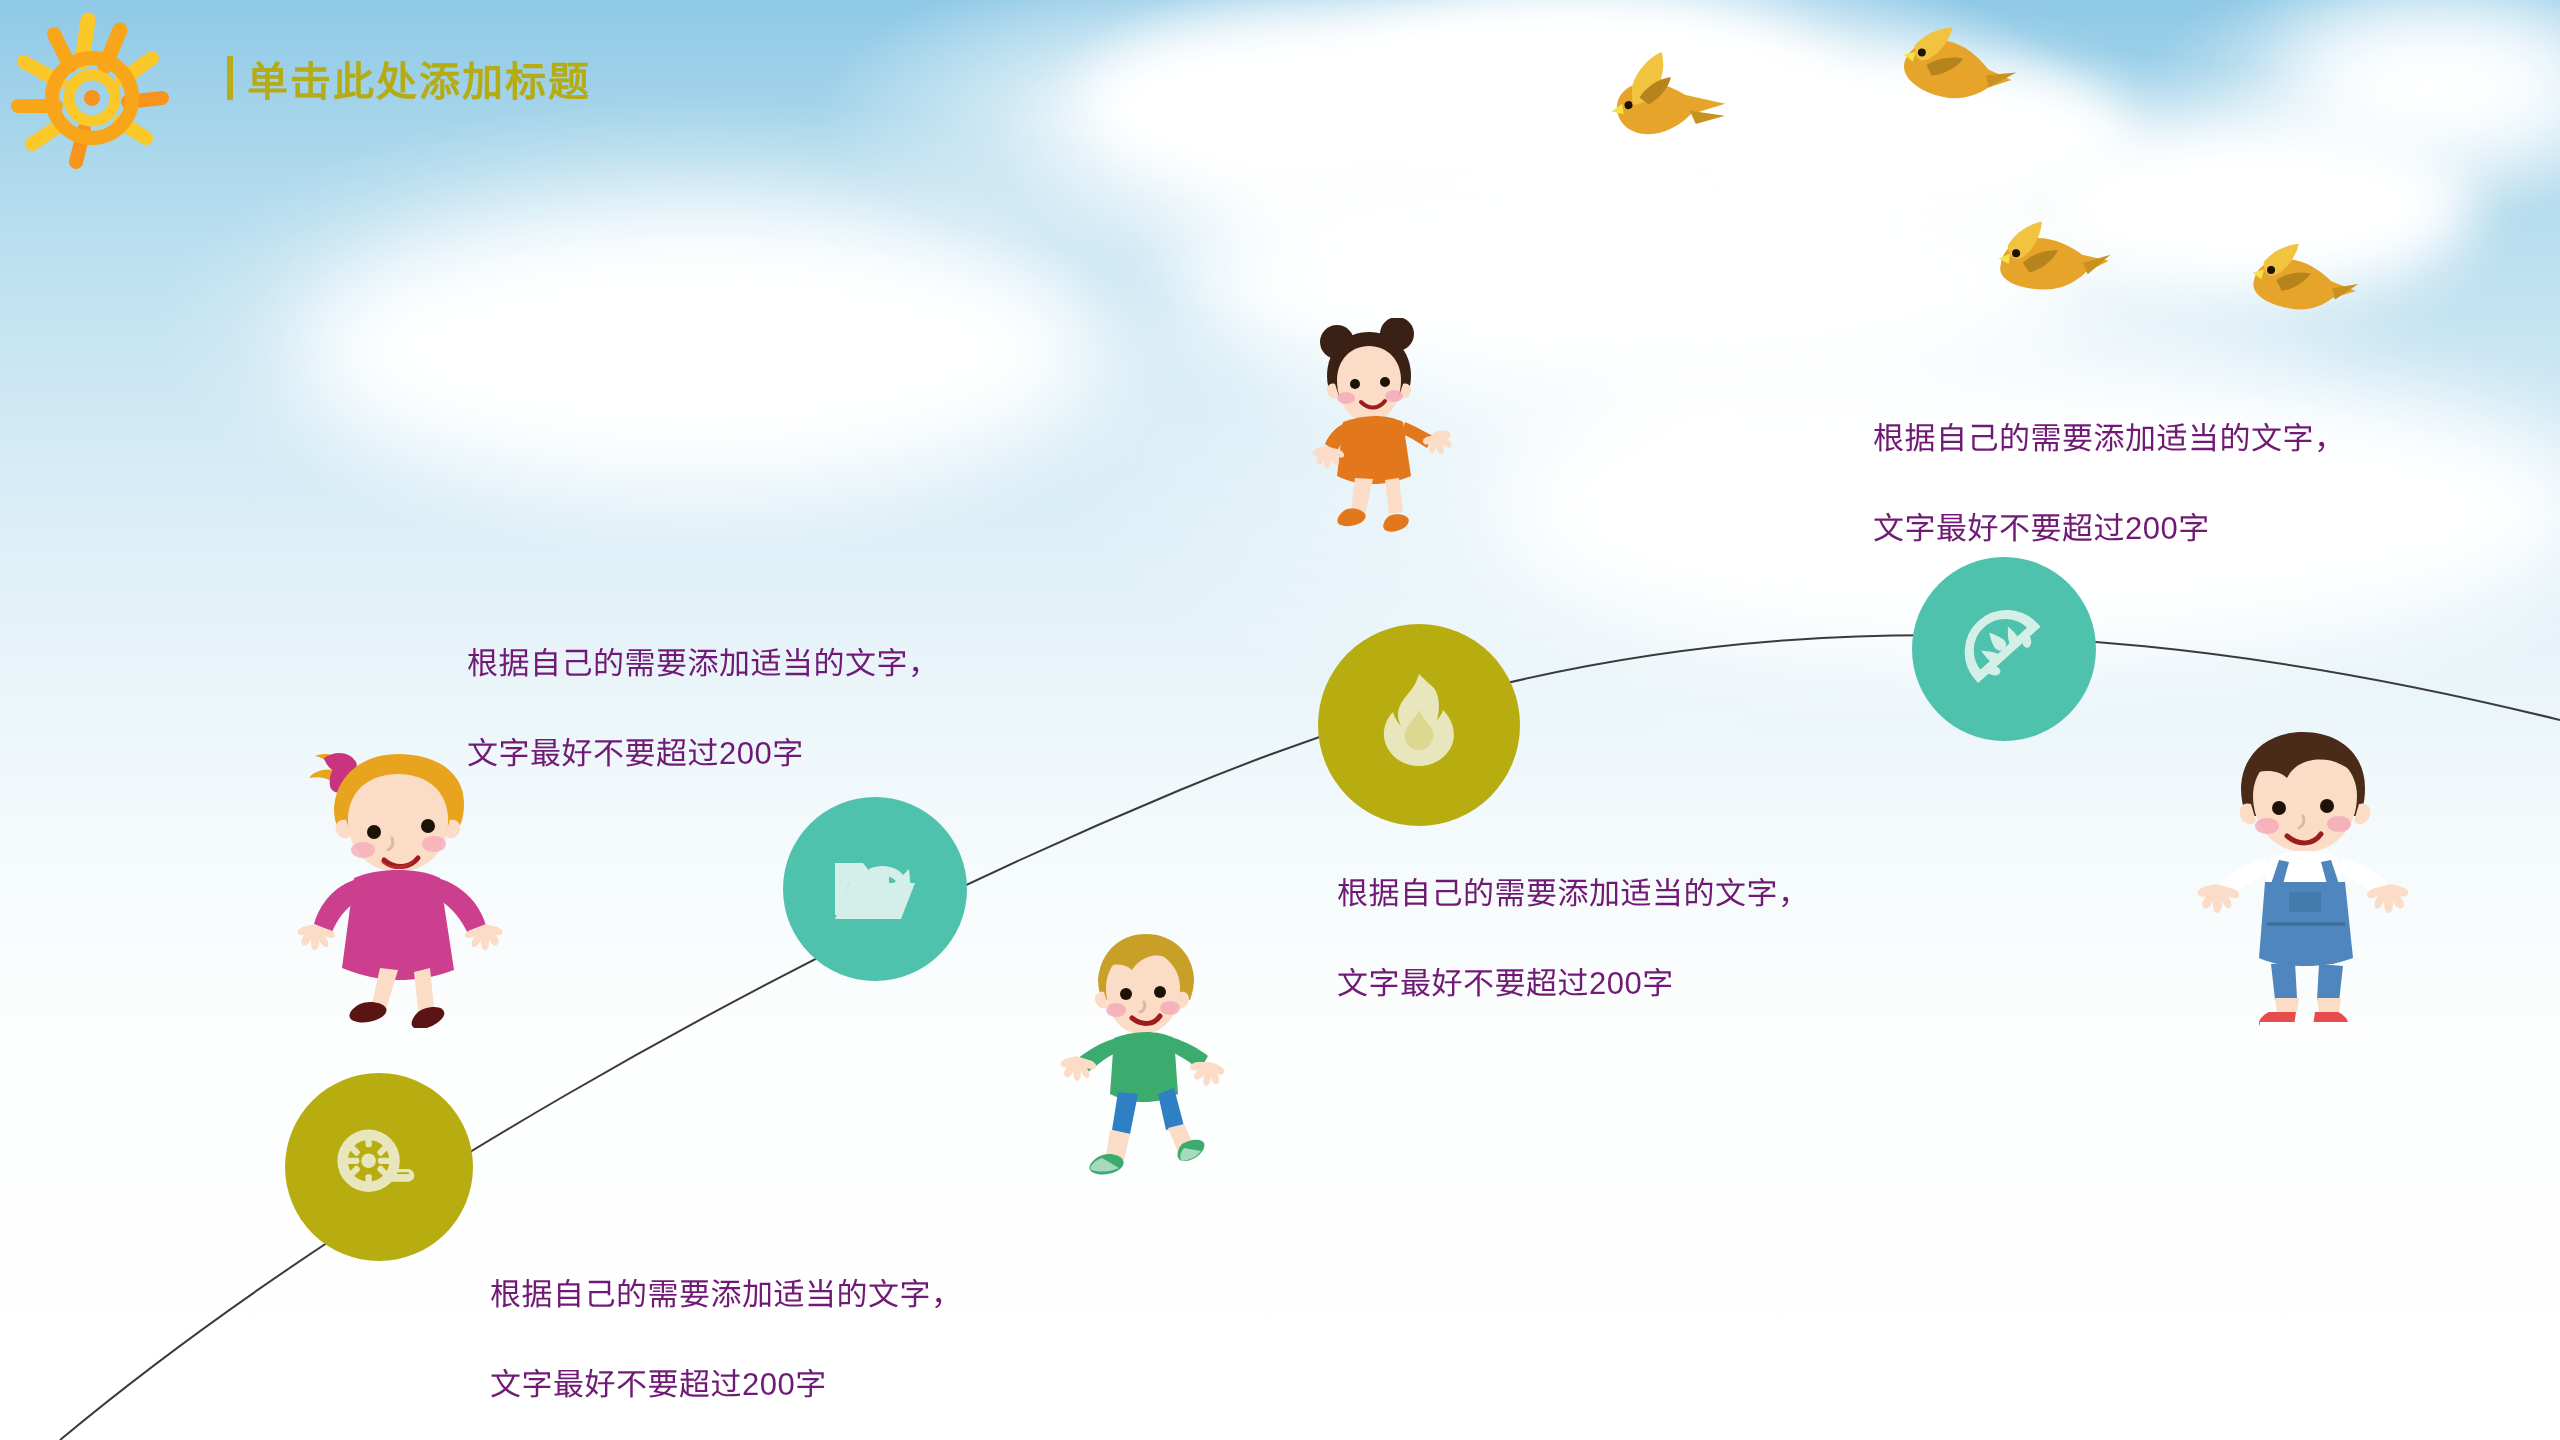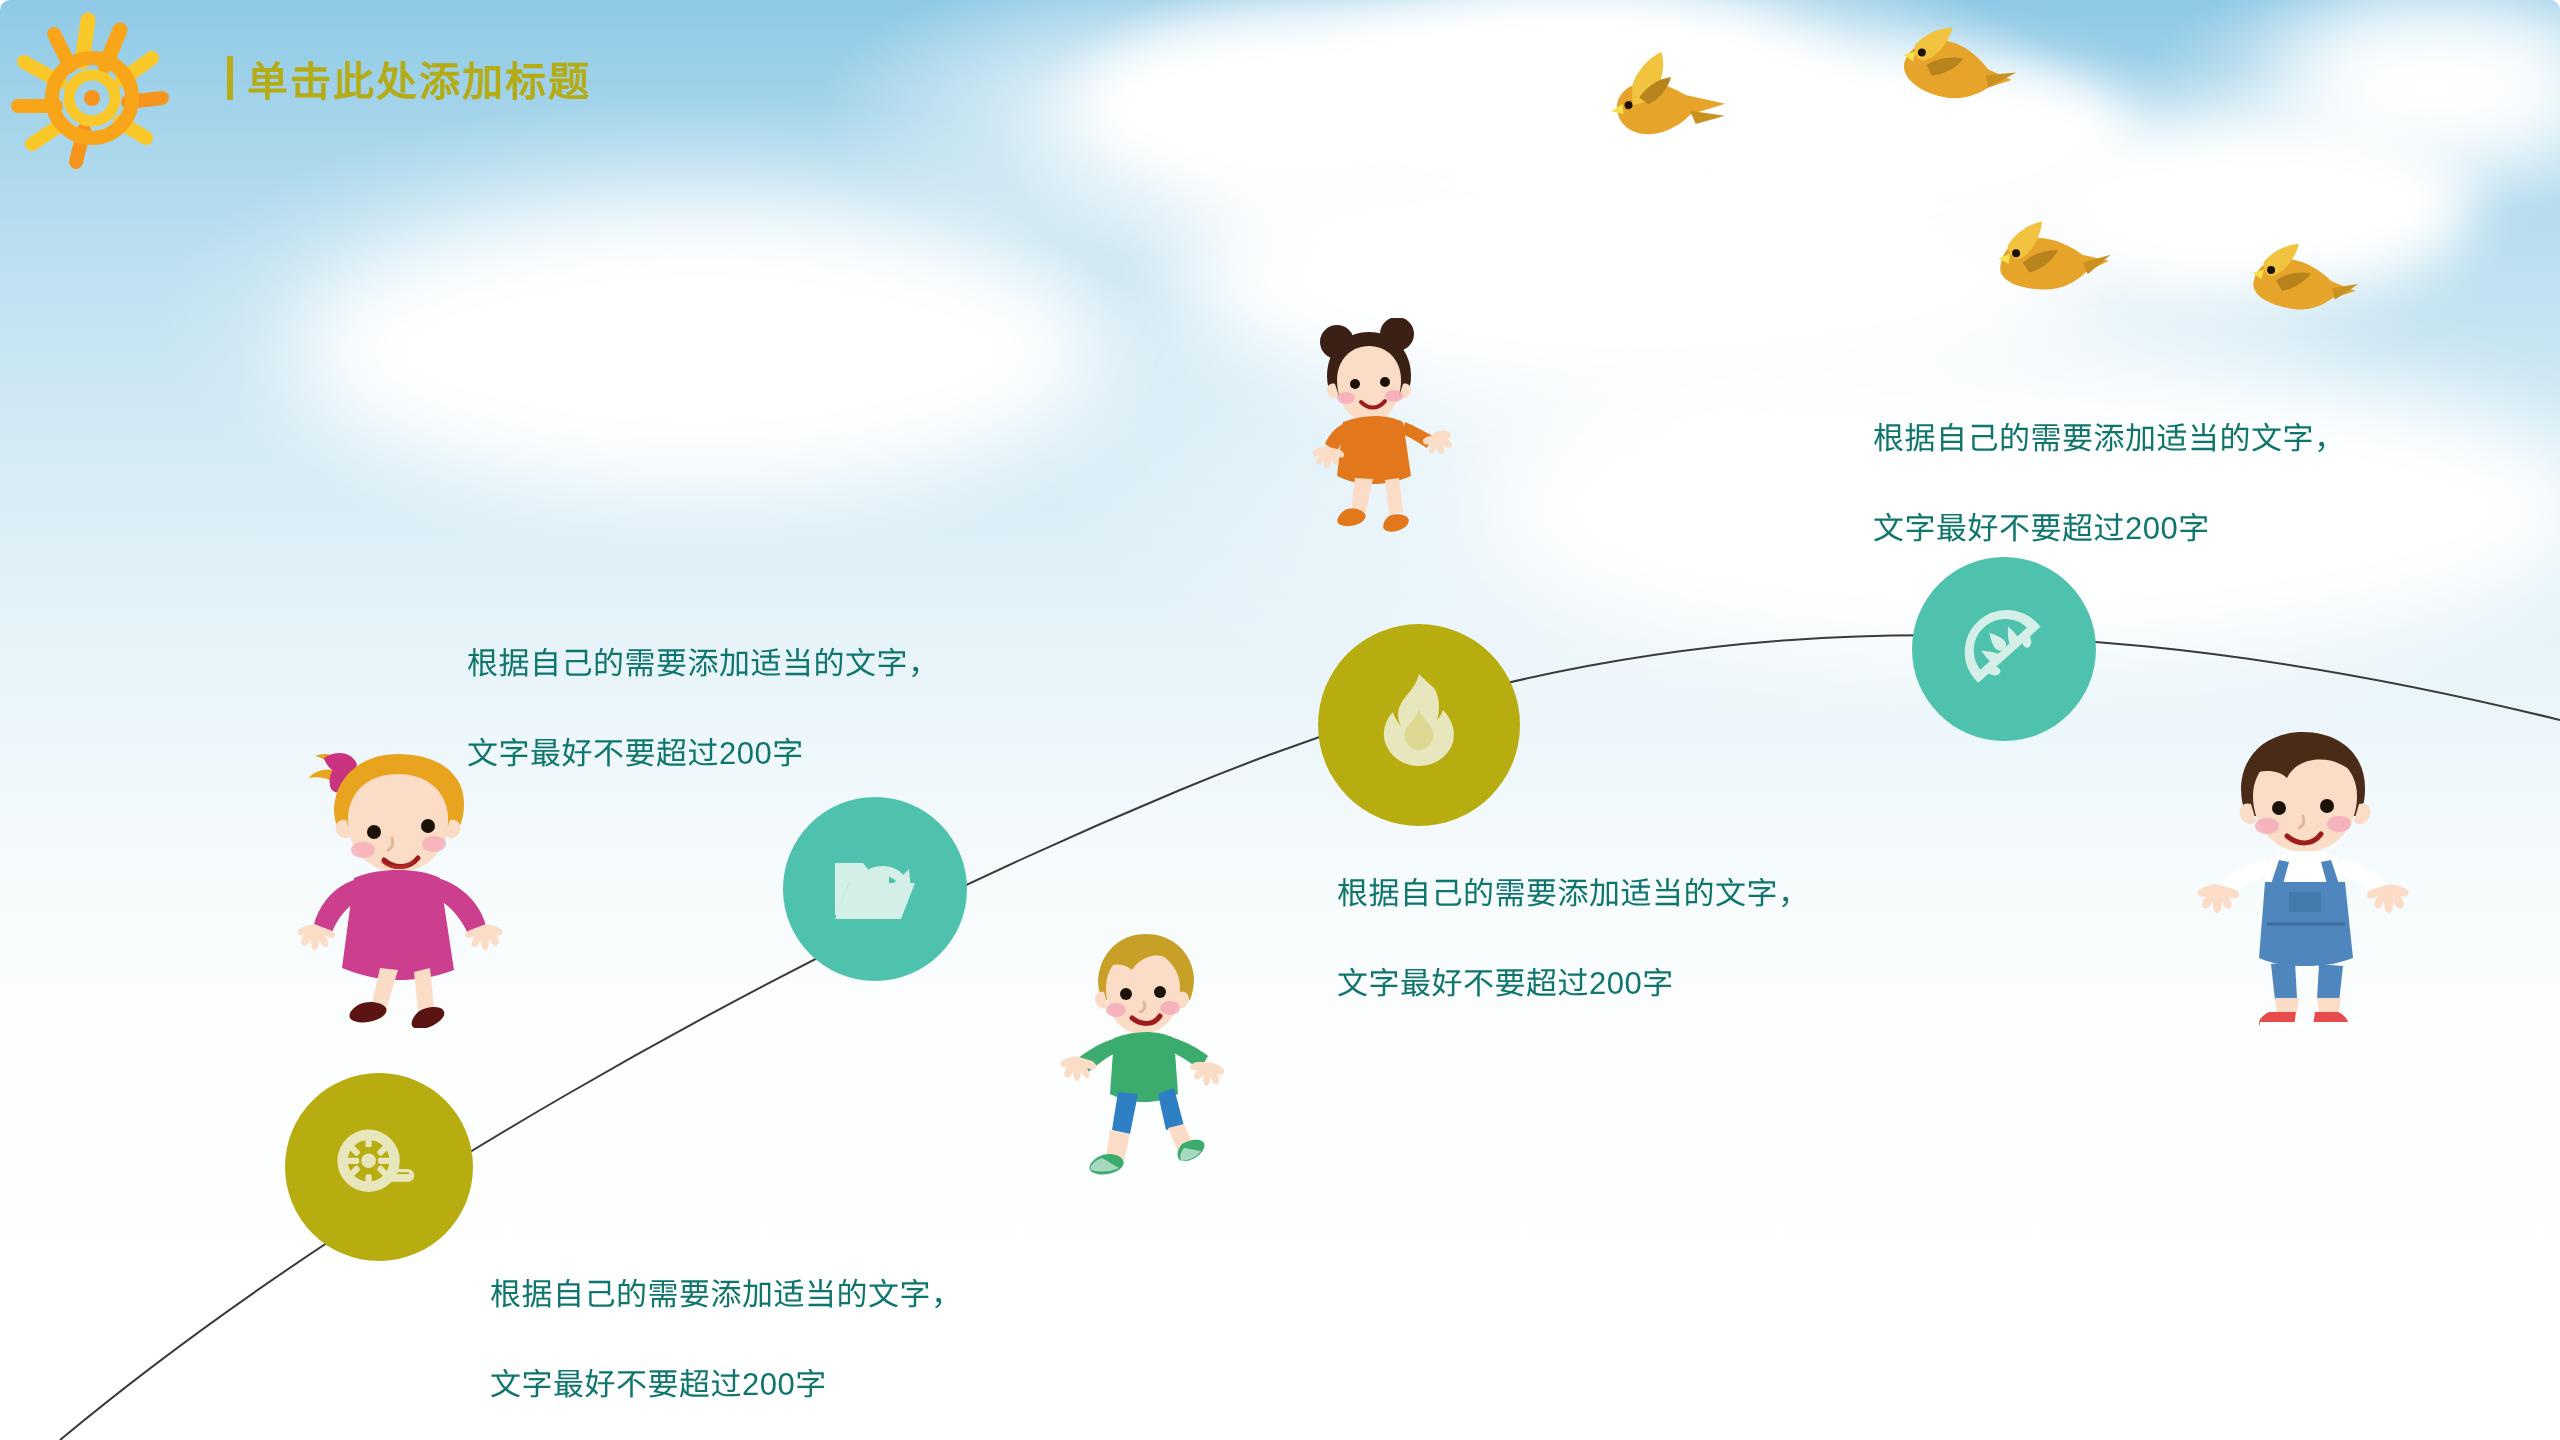--- a/index.html
+++ b/index.html
@@ -5,21 +5,20 @@
 <style>
   html,body{margin:0;padding:0;}
   body{
     width:2560px;height:1440px;overflow:hidden;
     font-family:"Liberation Sans","DejaVu Sans",sans-serif;
     background:#ffffff;
   }
   #slide{
     position:relative;width:2560px;height:1440px;overflow:hidden;
     background:#fdfefe;
-    border-radius:10px;
   }
 
   
   .sky{
     position:absolute;left:0;top:0;width:2560px;height:1440px;
     background:
       radial-gradient(ellipse 780px 300px at 1560px 150px, rgba(255,255,255,0.98) 0%, rgba(255,255,255,0.9) 42%, rgba(255,255,255,0) 72%),
       radial-gradient(ellipse 520px 210px at 1180px 110px, rgba(255,255,255,0.95) 0%, rgba(255,255,255,0) 70%),
       radial-gradient(ellipse 640px 250px at 2050px 230px, rgba(255,255,255,0.9) 0%, rgba(255,255,255,0) 72%),
       radial-gradient(ellipse 420px 180px at 2430px 90px, rgba(255,255,255,0.85) 0%, rgba(255,255,255,0) 70%),
@@ -54,21 +53,21 @@
 
   
   .node{
     position:absolute;border-radius:50%;
     display:flex;align-items:center;justify-content:center;
   }
   .node svg{display:block;}
 
   
   .cap{
-    position:absolute;color:#0f766e;font-size:31px;line-height:1.45;
+    position:absolute;color:#701a75;font-size:31px;line-height:1.45;
     font-family:"Liberation Sans","DejaVu Sans",sans-serif;
     white-space:pre-line;letter-spacing:0.5px;
   }
 
   
   .kid{position:absolute;}
   .kid svg{display:block;}
 
   
   .bird{position:absolute;}

